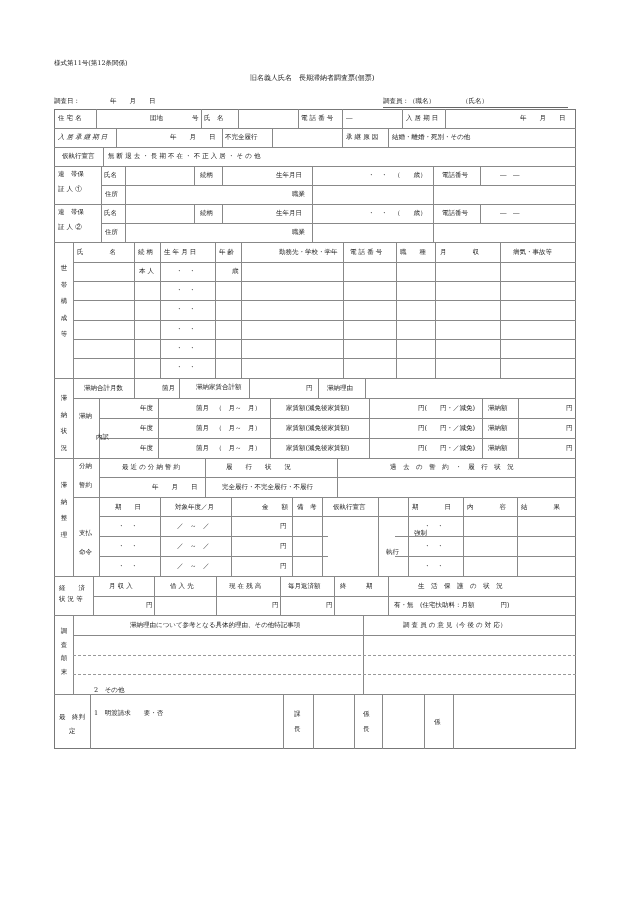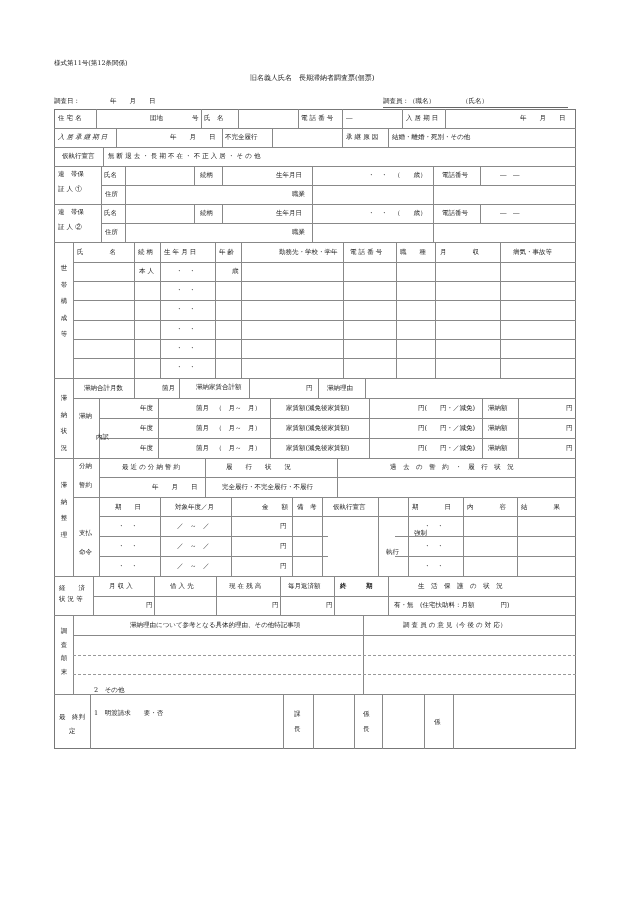--- a/index.html
+++ b/index.html
@@ -283,21 +283,21 @@
 <div class="vl" style="left:216px;top:576px;height:39px;"></div>
 <div class="vl" style="left:280px;top:576px;height:39px;"></div>
 <div class="vl" style="left:334px;top:576px;height:39px;"></div>
 <div class="vl" style="left:388px;top:576px;height:39px;"></div>
 <div class="t" style="left:59px;top:585px;">経　　済</div>
 <div class="t" style="left:59px;top:596px;">状 況 等</div>
 <div class="t" style="left:109px;top:583px;">月 収 入</div>
 <div class="t" style="left:170px;top:583px;">借 入 先</div>
 <div class="t" style="left:229px;top:583px;">現 在 残 高</div>
 <div class="t" style="left:288px;top:583px;">毎月返済額</div>
-<div class="t" style="left:340px;top:583px;font-weight:bold;">終　　　期</div>
+<div class="t" style="left:340px;top:583px;">終　　　期</div>
 <div class="t" style="left:418px;top:583px;">生　活　保　護　の　状　況</div>
 <div class="t" style="left:146px;top:602px;">円</div>
 <div class="abs" style="left:155px;top:597px;width:60px;height:17px;"></div>
 <div class="t" style="left:272px;top:602px;">円</div>
 <div class="t" style="left:326px;top:602px;">円</div>
 <div class="abs" style="left:335px;top:597px;width:52px;height:17px;"></div>
 <div class="t" style="left:394px;top:602px;">有・無　(住宅扶助料：月額　　　　円)</div>
 
 <div class="vl" style="left:73px;top:615px;height:79px;"></div>
 <div class="vl" style="left:363px;top:615px;height:79px;"></div>

